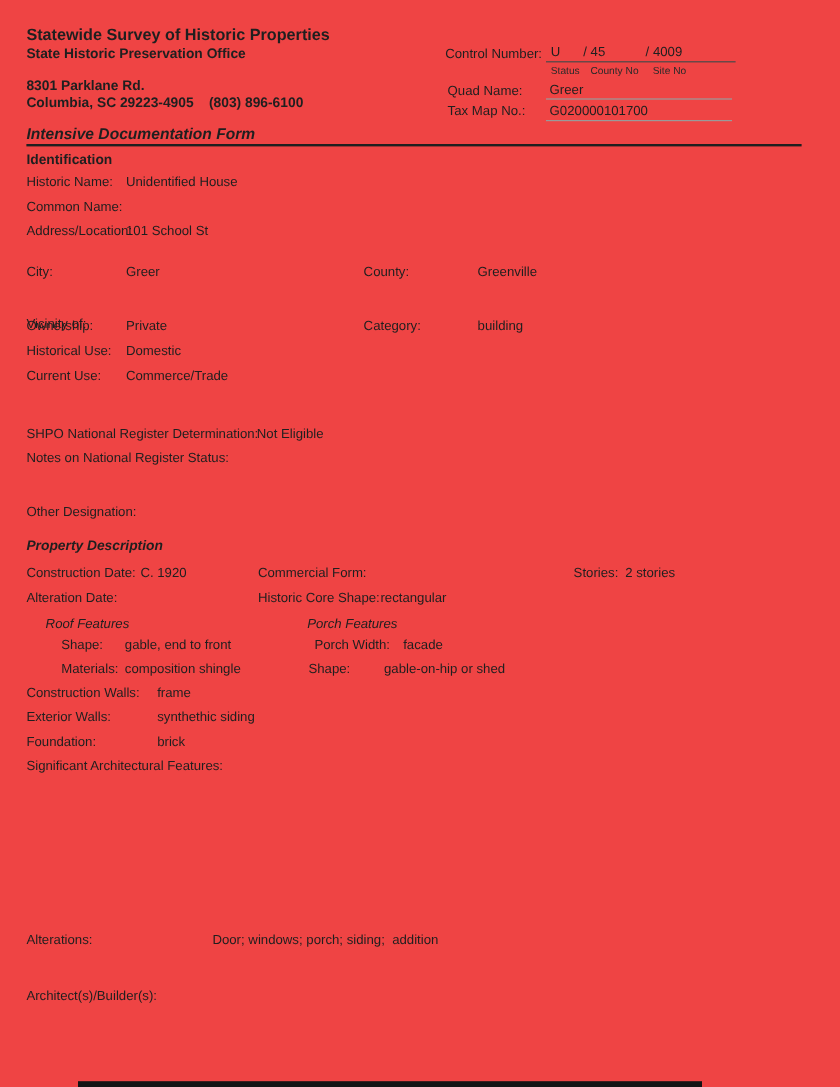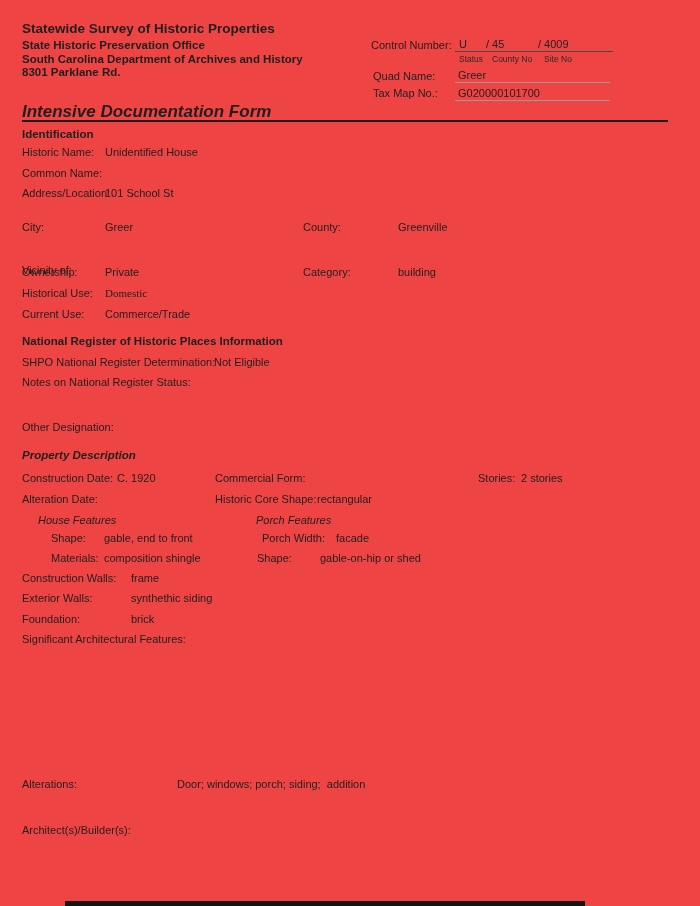--- a/index.html
+++ b/index.html
@@ -25,41 +25,41 @@
   .wrap { white-space: normal; width: 645px; line-height: 14.5px; }
   .scanbar { position: absolute; background: #141414; }
 </style>
 </head>
 <body>
 
 <div class="page">
 
   <div class="t h1" style="left:22px; top:22px;">Statewide Survey of Historic Properties</div>
   <div class="t h2" style="left:22px; top:39px;">State Historic Preservation Office</div>
-  <div class="t h2" style="left:22px; top:53px;">South Carolina Department of Archives and History</div>
   <div class="t h2" style="left:22px; top:66px;">8301 Parklane Rd.</div>
+  <div class="t h2" style="left:22px; top:80px;">Columbia, SC 29223-4905    (803) 896-6100</div>
 
   <div class="t" style="left:371px; top:39px;">Control Number:</div>
   <div class="t" style="left:459px; top:38px;">U</div>
   <div class="t" style="left:486px; top:38px;">/ 45</div>
   <div class="t" style="left:538px; top:38px;">/ 4009</div>
   <div class="hline-dark" style="left:455px; top:51px; width:158px;"></div>
   <div class="t small" style="left:459px; top:53px;">Status</div>
   <div class="t small" style="left:492px; top:53px;">County No</div>
   <div class="t small" style="left:544px; top:53px;">Site No</div>
 
   <div class="t" style="left:373px; top:70px;">Quad Name:</div>
   <div class="t" style="left:458px; top:69px;">Greer</div>
   <div class="hline" style="left:455px; top:82px; width:155px;"></div>
 
   <div class="t" style="left:373px; top:87px;">Tax Map No.:</div>
   <div class="t" style="left:458px; top:87px;">G020000101700</div>
   <div class="hline" style="left:455px; top:100px; width:155px;"></div>
 
-  <div class="t b i" style="left:22px; top:105px; font-size:17px;">Intensive Documentation Form</div>
+  <div class="t b i" style="left:22px; top:105px; font-size:13px;">Intensive Documentation Form</div>
   <div class="rule" style="left:22px; top:120px; width:646px;"></div>
 
   <div class="t h2" style="left:22px; top:128px;">Identification</div>
 
   <div class="t" style="left:22px; top:146px;">Historic Name:</div>
   <div class="t" style="left:105px; top:146px;">Unidentified House</div>
 
   <div class="t" style="left:22px; top:167px;">Common Name:</div>
   <div class="t" style="left:105px; top:167px;"></div>
 
@@ -73,26 +73,25 @@
 
   <div class="t" style="left:22px; top:242px;margin-top:22px;">Vicinity of:</div>
   <div class="t" style="left:105px; top:242px;"></div>
 
   <div class="t" style="left:22px; top:266px;">Ownership:</div>
   <div class="t" style="left:105px; top:266px;">Private</div>
   <div class="t" style="left:303px; top:266px;">Category:</div>
   <div class="t" style="left:398px; top:266px;">building</div>
 
   <div class="t" style="left:22px; top:287px;">Historical Use:</div>
-  <div class="t" style="left:105px; top:287px;font-family:Liberation Serif, serif;">Domestic</div>
+  <div class="t" style="left:105px; top:287px;">Domestic</div>
 
   <div class="t" style="left:22px; top:308px;">Current Use:</div>
   <div class="t" style="left:105px; top:308px;text-align:right;">Commerce/Trade</div>
 
-  <div class="t h2" style="left:22px; top:335px;">National Register of Historic Places Information</div>
 
   <div class="t" style="left:22px; top:356px;">SHPO National Register Determination:</div>
   <div class="t" style="left:214px; top:356px;">Not Eligible</div>
 
   <div class="t" style="left:22px; top:376px;">Notes on National Register Status:</div>
   <div class="t" style="left:200px; top:376px;"></div>
 
   <div class="t" style="left:22px; top:421px;">Other Designation:</div>
   <div class="t" style="left:120px; top:421px;"></div>
 
@@ -103,21 +102,21 @@
   <div class="t" style="left:215px; top:472px;">Commercial Form:</div>
   <div class="t" style="left:305px; top:472px;"></div>
   <div class="t" style="left:478px; top:472px;">Stories:</div>
   <div class="t" style="left:521px; top:472px;">2 stories</div>
 
   <div class="t" style="left:22px; top:493px;">Alteration Date:</div>
   <div class="t" style="left:110px; top:493px;"></div>
   <div class="t" style="left:215px; top:493px;">Historic Core Shape:</div>
   <div class="t" style="left:317px; top:493px;">rectangular</div>
 
-  <div class="t i" style="left:38px; top:514px;">House Features</div>
+  <div class="t i" style="left:38px; top:514px;">Roof Features</div>
   <div class="t i" style="left:256px; top:514px;">Porch Features</div>
 
   <div class="t" style="left:51px; top:532px;">Shape:</div>
   <div class="t" style="left:104px; top:532px;">gable, end to front</div>
   <div class="t" style="left:262px; top:532px;">Porch Width:</div>
   <div class="t" style="left:336px; top:532px;">facade</div>
 
   <div class="t" style="left:51px; top:552px;">Materials:</div>
   <div class="t" style="left:104px; top:552px;">composition shingle</div>
   <div class="t" style="left:257px; top:552px;">Shape:</div>

